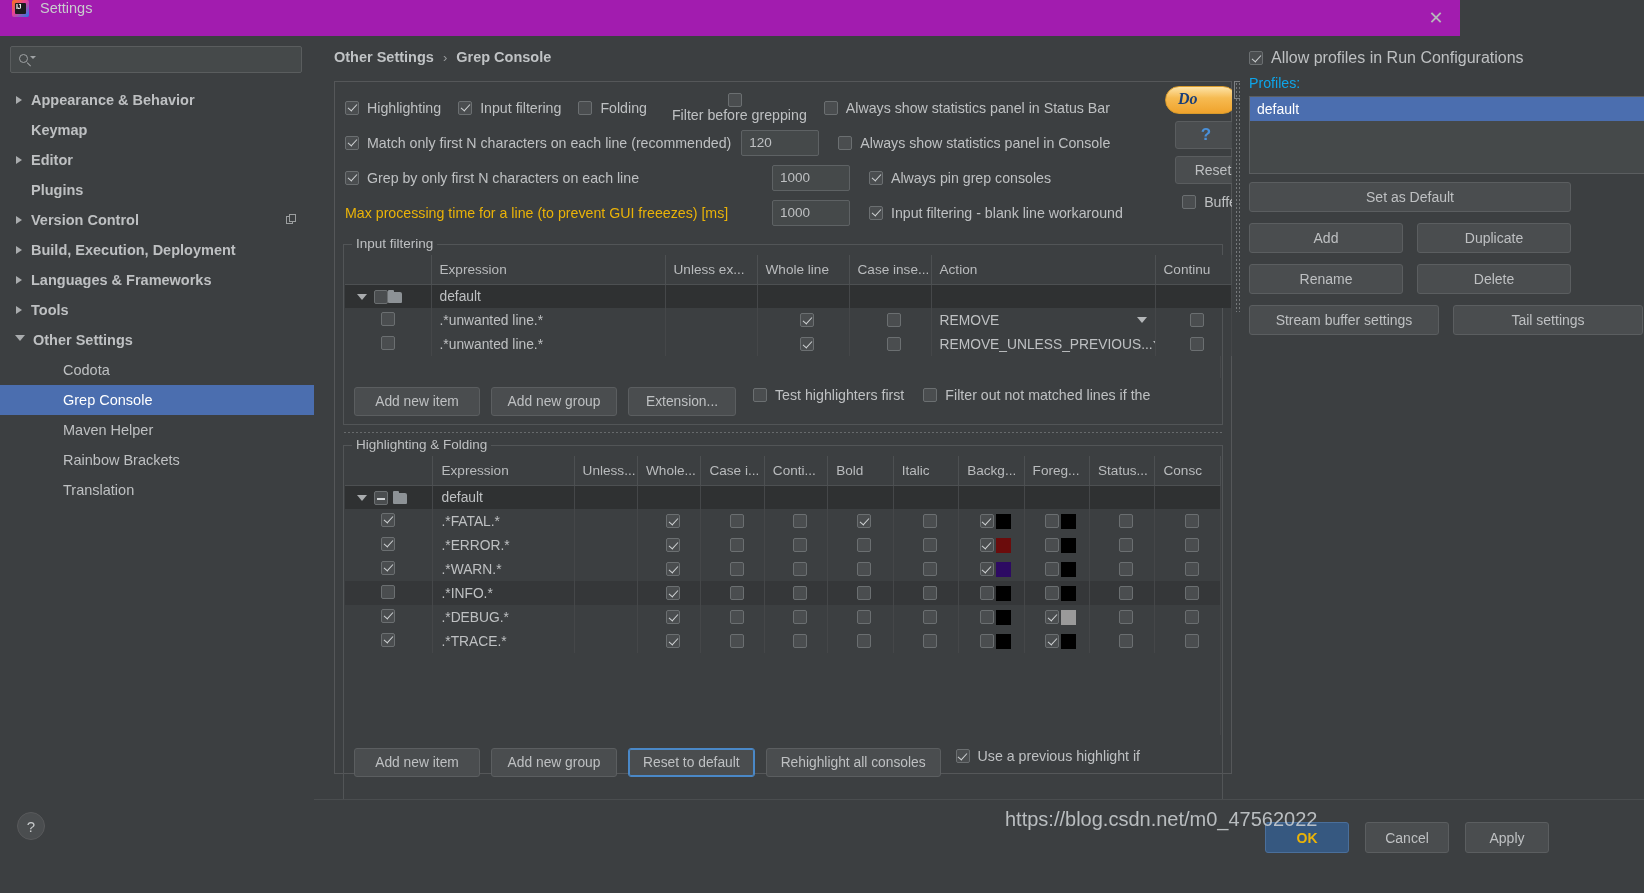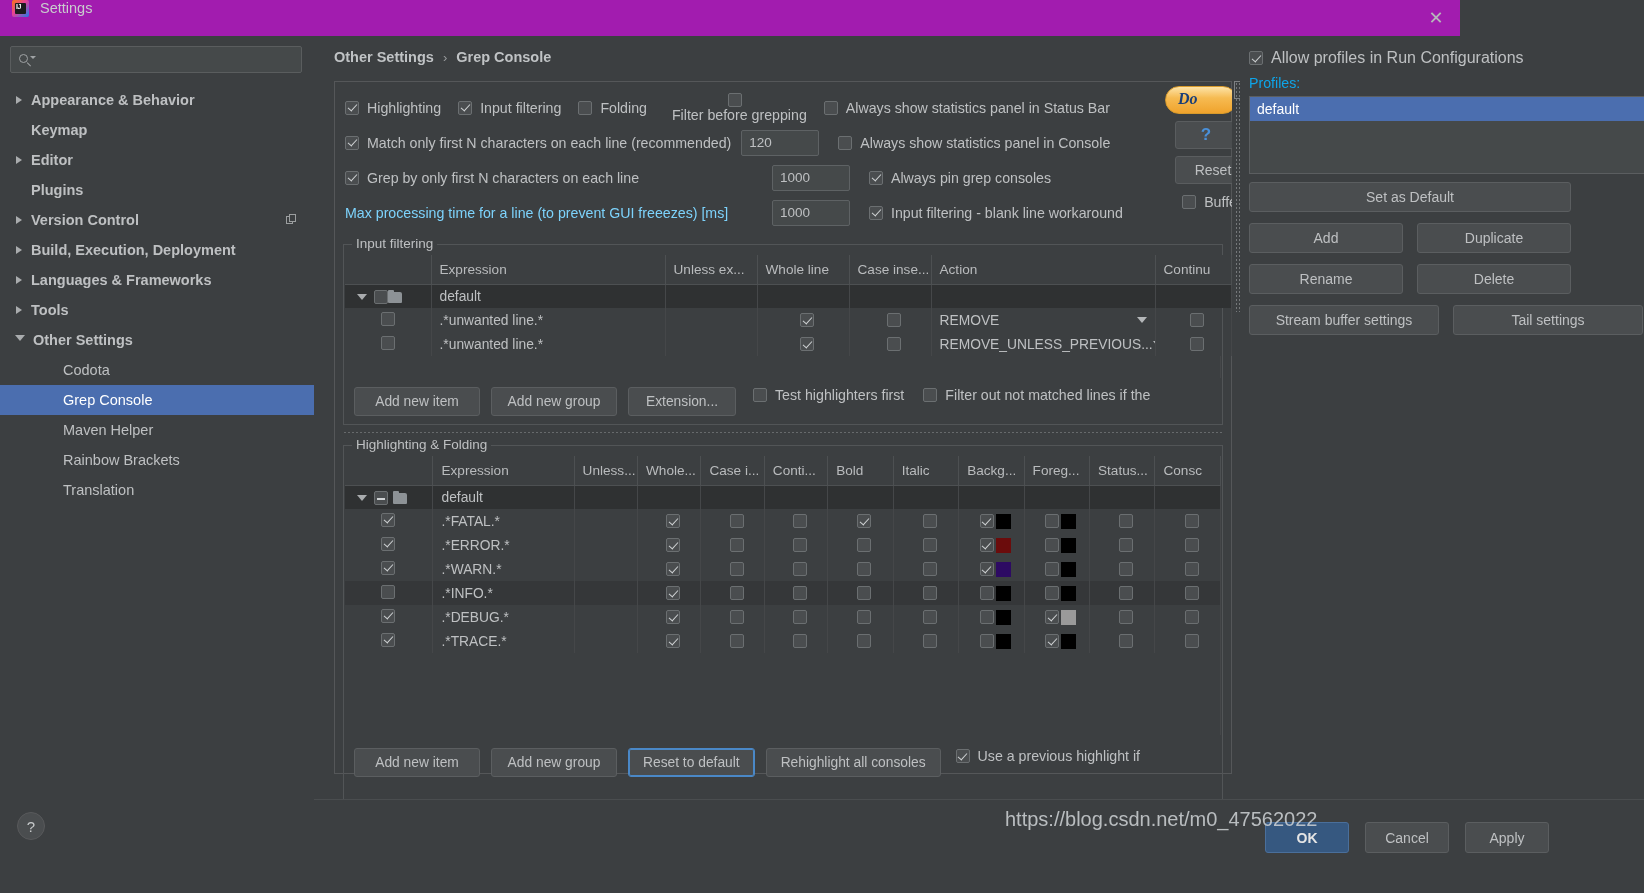--- a/index.html
+++ b/index.html
@@ -129,21 +129,21 @@
     content: ""; position: absolute; left: 3.5px; top: 0.5px; width: 4px; height: 8px;
     border: solid #cfd2d4; border-width: 0 1.6px 1.6px 0; transform: rotate(42deg);
   }
   .cb-label { font-size: 14.2px; color: #bec0c2; margin-left: 8px; white-space: nowrap; }
   .cb-item { display: flex; align-items: center; }
   .num-field {
     width: 78px; height: 26px; background: #45494a; border: 1px solid #5e6264; border-radius: 2px;
     color: #bec0c2; font-size: 13.5px; font-family: "Liberation Sans", sans-serif;
     padding-left: 7px; outline: none;
   }
-  .plain-label { font-size: 14.2px; color: #7dd3fc; white-space: nowrap; }
+  .plain-label { font-size: 14.2px; color: #eab308; white-space: nowrap; }
 
   
   .donate-btn {
     position: absolute; right: -6px; top: 4px; width: 72px; height: 28px;
     border-radius: 14px; cursor: pointer;
     background: linear-gradient(180deg,#fde3a7 0%,#f6bb52 42%,#f0a32c 100%);
     border: 1px solid #d89a2b; overflow: hidden;
   }
   .donate-btn span {
     position: absolute; left: 12px; top: 3px; font-size: 16px; font-weight: bold;
@@ -277,21 +277,21 @@
   
   .bottombar {
     position: absolute; left: 314px; top: 799px; width: 1330px; height: 94px;
     background: #3c3f41; border-top: 1px solid #4a4d4f;
   }
   .dlg-btn {
     position: absolute; top: 22px; height: 31px; width: 84px;
     border-radius: 3px; font-size: 14px; font-family: "Liberation Sans", sans-serif;
     display: flex; align-items: center; justify-content: center; cursor: pointer;
   }
-  .dlg-btn.ok { left: 951px; background: #365880; border: 1px solid #4a6f9b; color: #e5e5e5; font-weight: bold; }
+  .dlg-btn.ok { left: 951px; background: #365880; border: 1px solid #4a6f9b; color: #eab308; font-weight: bold; }
   .dlg-btn.cancel { left: 1051px; background: #4a4d4f; border: 1px solid #5b5e60; color: #bec0c2; }
   .dlg-btn.apply { left: 1151px; background: #4a4d4f; border: 1px solid #5b5e60; color: #bec0c2; }
   .watermark {
     position: absolute; left: 1005px; top: 808px; font-size: 20px; color: #cfd3d6;
     opacity: 0.85; font-family: "Liberation Sans", sans-serif; letter-spacing: 0px;
   }
 </style>
 </head>
 <body>
 

